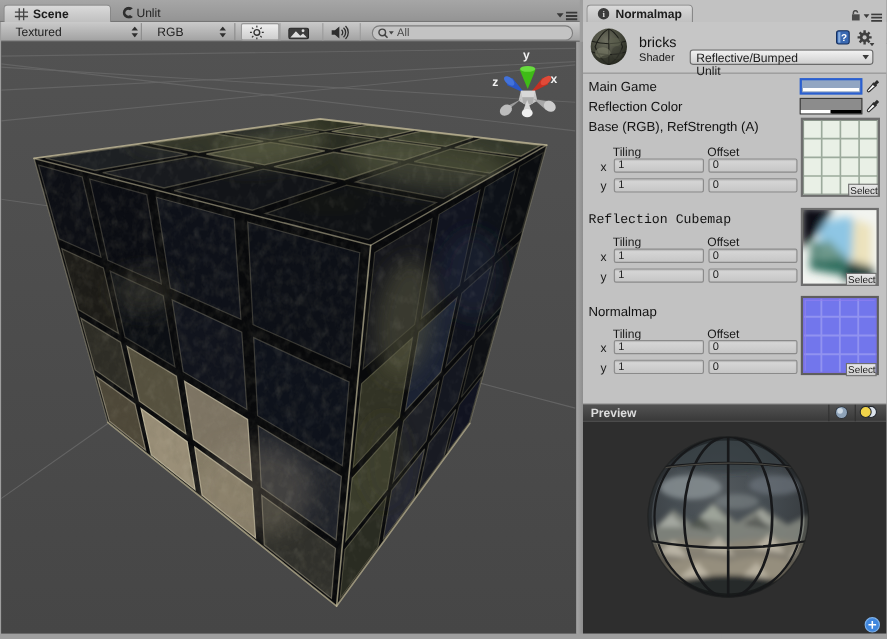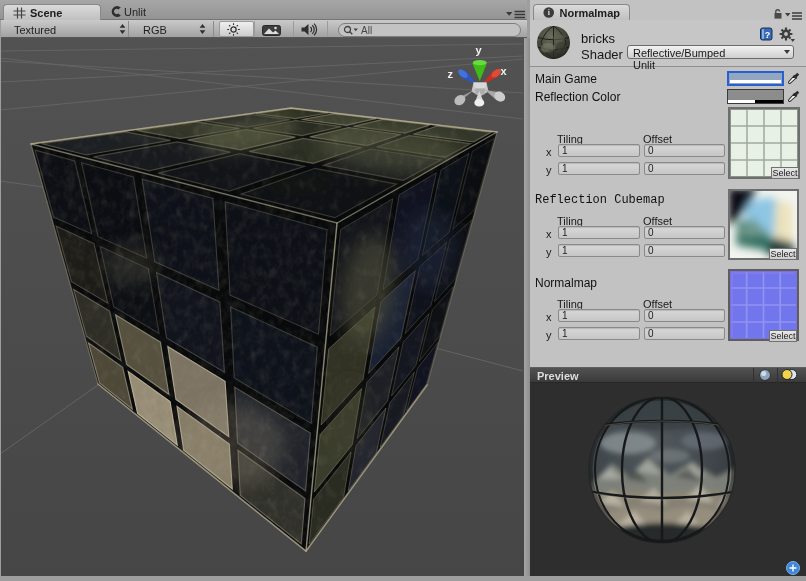--- a/index.html
+++ b/index.html
@@ -9,21 +9,21 @@
 .tab{position:absolute;top:4px;height:16px;background:linear-gradient(#dadada,#c0c0c0);border:1px solid #888;border-bottom:none;border-radius:4px 4px 0 0;display:flex;align-items:center;font-size:11px;color:#1c1c1c;padding:0 9px}
 #toolbar{left:1px;top:20px;width:526px;height:18px;background:linear-gradient(#cacaca,#a2a2a2);border-bottom:1px solid #585858}
 #viewport{left:1px;top:38px;width:523px;height:538px;background:linear-gradient(#525252,#464646);overflow:hidden}
 #vdivider{left:524px;top:38px;width:6px;height:538px;background:linear-gradient(90deg,#a5a5a5,#8d8d8d)}
 
 #inspector{left:530px;top:0;width:276px;height:576px;background:#c2c2c2}
 #ihead{left:530px;top:20px;width:276px;height:47px;background:#c6c6c6;border-bottom:1px solid #8f8f8f}
 .lbl{position:absolute;font-size:12px;color:#111;white-space:nowrap}
 .small{font-size:11px}
 .field{position:absolute;background:linear-gradient(#d8d8d8,#c6c6c6);border:1px solid #8a8a8a;border-radius:2px;font-size:10px;color:#222;line-height:10px;padding:1px 0 0 3px;box-shadow:inset 0 1px 1px rgba(0,0,0,0.15)}
-.selectbtn{position:absolute;background:linear-gradient(#e8e8e8,#cdcdcd);border:1px solid #707070;font-size:9px;color:#1a1a1a;text-align:center;line-height:10px;letter-spacing:0}
+.selectbtn{position:absolute;background:linear-gradient(#e8e8e8,#cdcdcd);border:1px solid #707070;font-size:9px;color:#1a1a1a;text-align:right;line-height:10px;letter-spacing:0}
 
 #pvbar{left:530px;top:367px;width:276px;height:16px;background:linear-gradient(#525252,#3a3a3a);border-top:1px solid #5f5f5f;border-bottom:1px solid #262626}
 #pvarea{left:530px;top:383px;width:276px;height:193px;background:#2e2e2e}
 </style></head><body>
 <div id="w">
 
   <div class="abs tabstrip" style="left:0;top:0;width:527px;"></div>
   <div class="abs tab" style="left:3px;width:98px;">
     <svg width="13" height="12" viewBox="0 0 13 12" style="margin-right:4px">
         <g stroke="#444" stroke-width="1.2" fill="none">
@@ -281,21 +281,21 @@
         <g stroke="#1e1f1a" stroke-width="1" fill="none">
           <path d="M16.5 0 V33 M16.5 0 A 25 33 0 0 0 4 16.5 A 25 33 0 0 0 16.5 33 M16.5 0 A 25 33 0 0 1 29 16.5 A 25 33 0 0 1 16.5 33 M0.8 11.5 Q 16.5 16 32.2 11.5 M0.2 21 Q 16.5 26.5 32.8 21"></path>
         </g>
  <ellipse cx="11" cy="22" rx="7" ry="5" fill="#84856f" opacity="0.55"></ellipse>
         <ellipse cx="22" cy="12" rx="6" ry="4" fill="#5e604f" opacity="0.6"></ellipse>
         <ellipse cx="16" cy="28" rx="8" ry="4" fill="#31332a" opacity="0.55"></ellipse>
         <ellipse cx="24" cy="22" rx="5" ry="6" fill="#3c3e33" opacity="0.5"></ellipse>
       </svg>
 </div>
 <div class="abs" style="left:581px;top:31px;font-size:13px;color:#111;text-align:center;">bricks</div>
-<div class="abs" style="left:581px;top:47px;font-size:13px;color:#1a1a1a;">Shader</div>
+<div class="abs" style="left:581px;top:47px;font-size:10px;color:#1a1a1a;">Shader</div>
 <div class="abs" style="left:627px;top:45px;width:167px;height:14px;background:linear-gradient(#f2f2f2,#cfcfcf);border:1px solid #6b6b6b;border-radius:3px;"></div>
 <div class="abs" style="left:633px;top:47px;font-size:11px;color:#1a1a1a;">Reflective/Bumped Unlit</div>
 <div class="abs" style="left:784px;top:50px;">
       <svg width="6" height="4">
         <path d="M0 0 H6 L3 4 Z" fill="#3a3a3a"></path>
       </svg>
     </div>
 <div class="abs" style="left:760px;top:27px;">
       <svg width="13" height="14">
         <rect x="0.5" y="1" width="11.5" height="12" rx="2" fill="#3a69b2" stroke="#16305e"></rect>
@@ -336,20 +336,21 @@
     </div>
 <div class="abs" style="left:786px;top:89px;">
       <svg width="15" height="15" viewBox="0 0 15 15">
         <g transform="rotate(45 7.5 7.5)">
           <rect x="6.1" y="0.8" width="2.8" height="4" fill="#2b2b2b"></rect>
           <rect x="5.4" y="4.2" width="4.2" height="1.8" fill="#2b2b2b"></rect>
           <path d="M6 6 h3 l-0.4 7 a1.1 1.1 0 0 1 -2.2 0 Z" fill="#fff" stroke="#2b2b2b" stroke-width="1"></path>
         </g>
       </svg>
     </div>
+<div class="abs lbl" style="left:535px;top:108px;">Base (RGB), RefStrength (A)</div>
 
 <div class="abs small" style="left:557px;top:133px;color:#1a1a1a;">Tiling</div>
 <div class="abs small" style="left:643px;top:133px;color:#1a1a1a;">Offset</div>
 <div class="abs small" style="left:546px;top:146px;color:#1a1a1a;">x</div>
 <div class="abs field" style="left:558px;top:144px;width:82px;height:13px;">1</div>
 <div class="abs field" style="left:644px;top:144px;width:81px;height:13px;">0</div>
 <div class="abs small" style="left:546px;top:164px;color:#1a1a1a;">y</div>
 <div class="abs field" style="left:558px;top:162px;width:82px;height:13px;">1</div>
 <div class="abs field" style="left:644px;top:162px;width:81px;height:13px;">0</div>
 <div class="abs" style="left:728px;top:107px;width:72px;height:72px;background:#6e6e6e;padding:2px">

